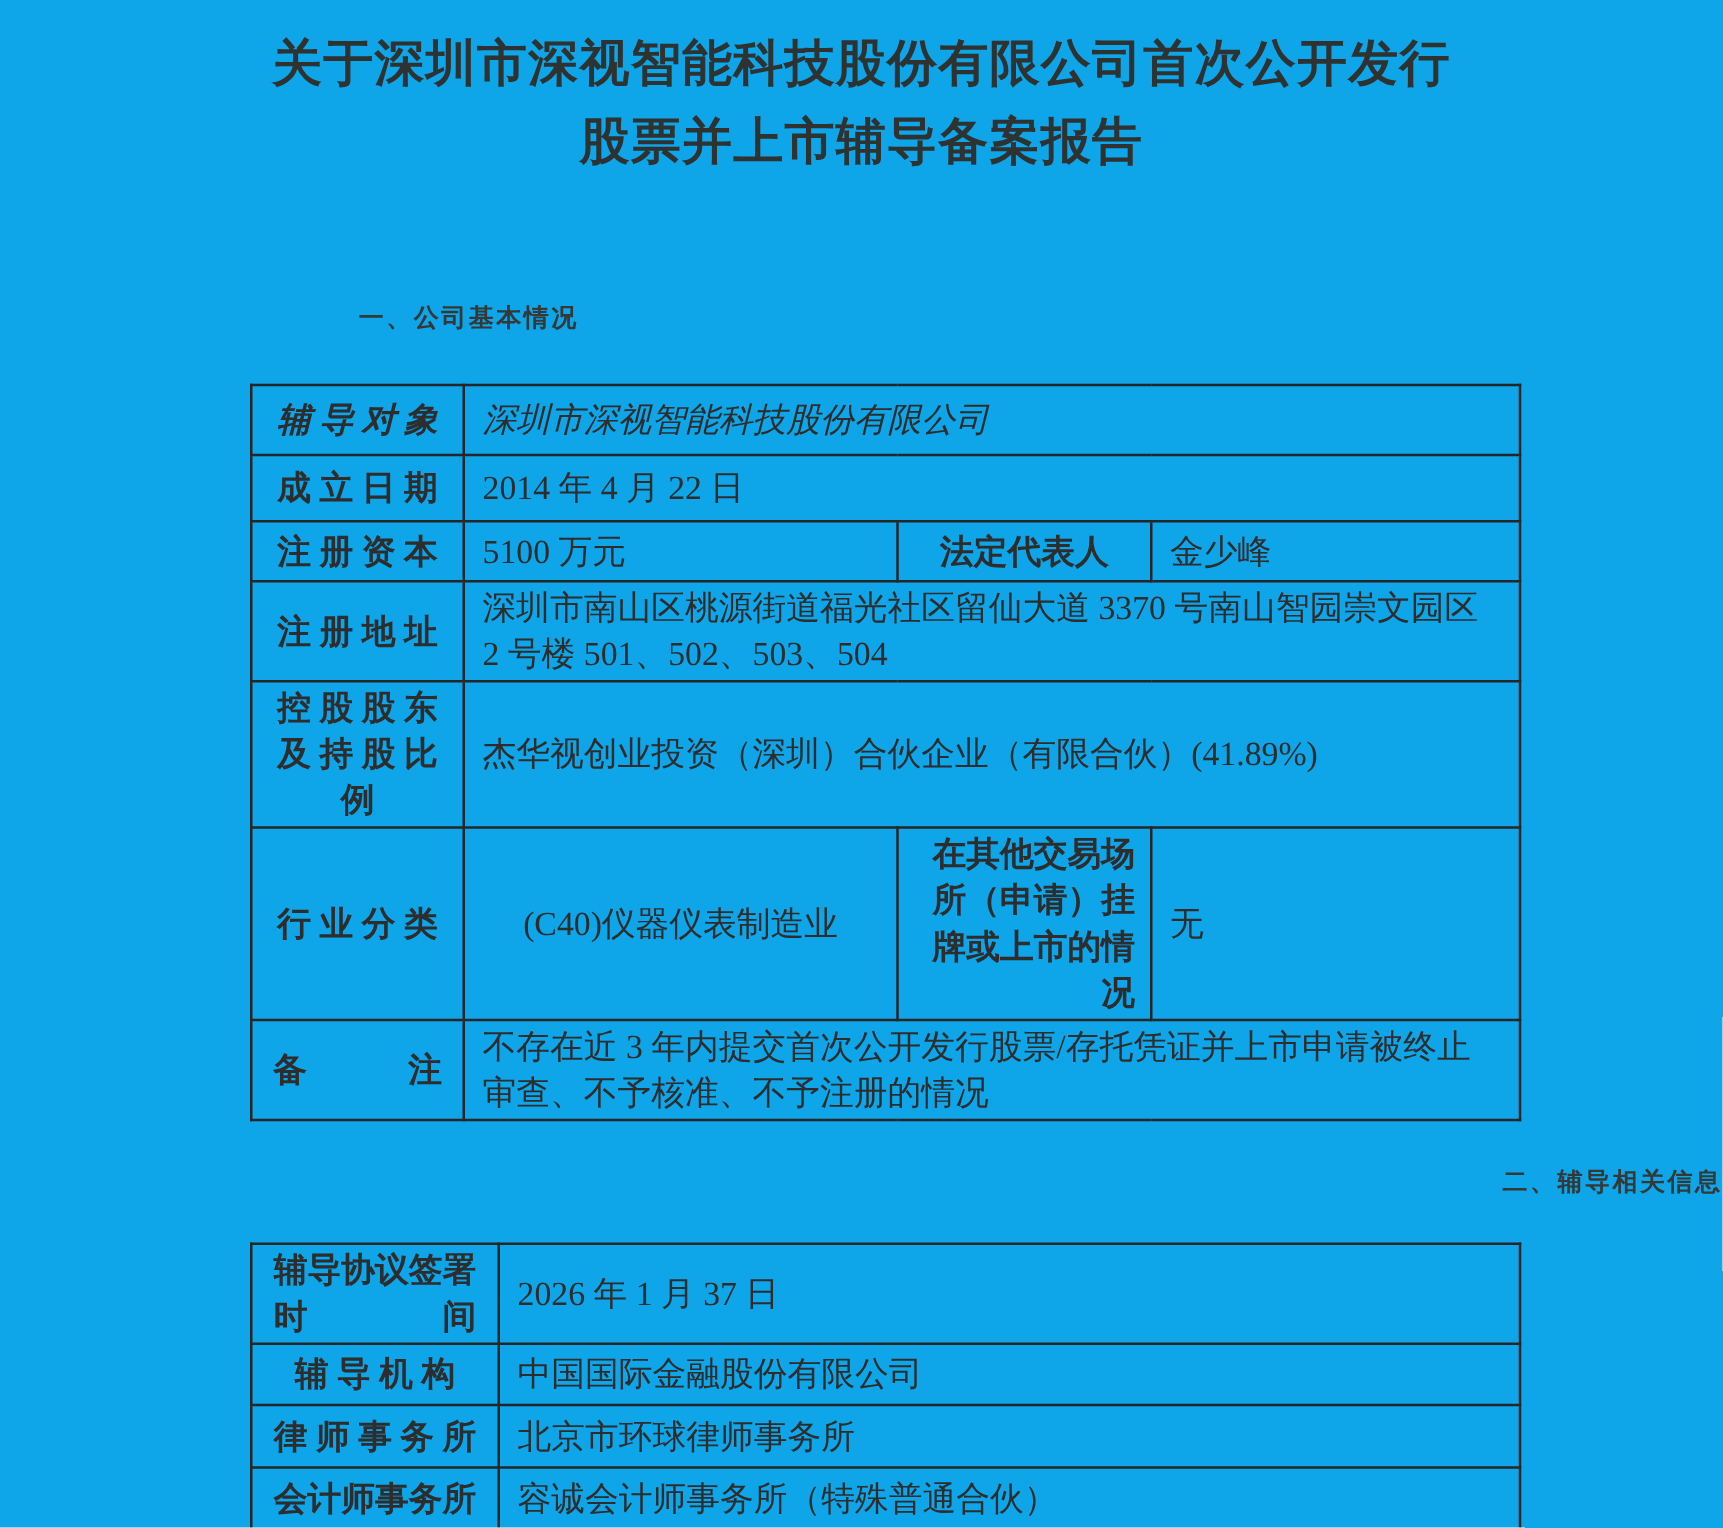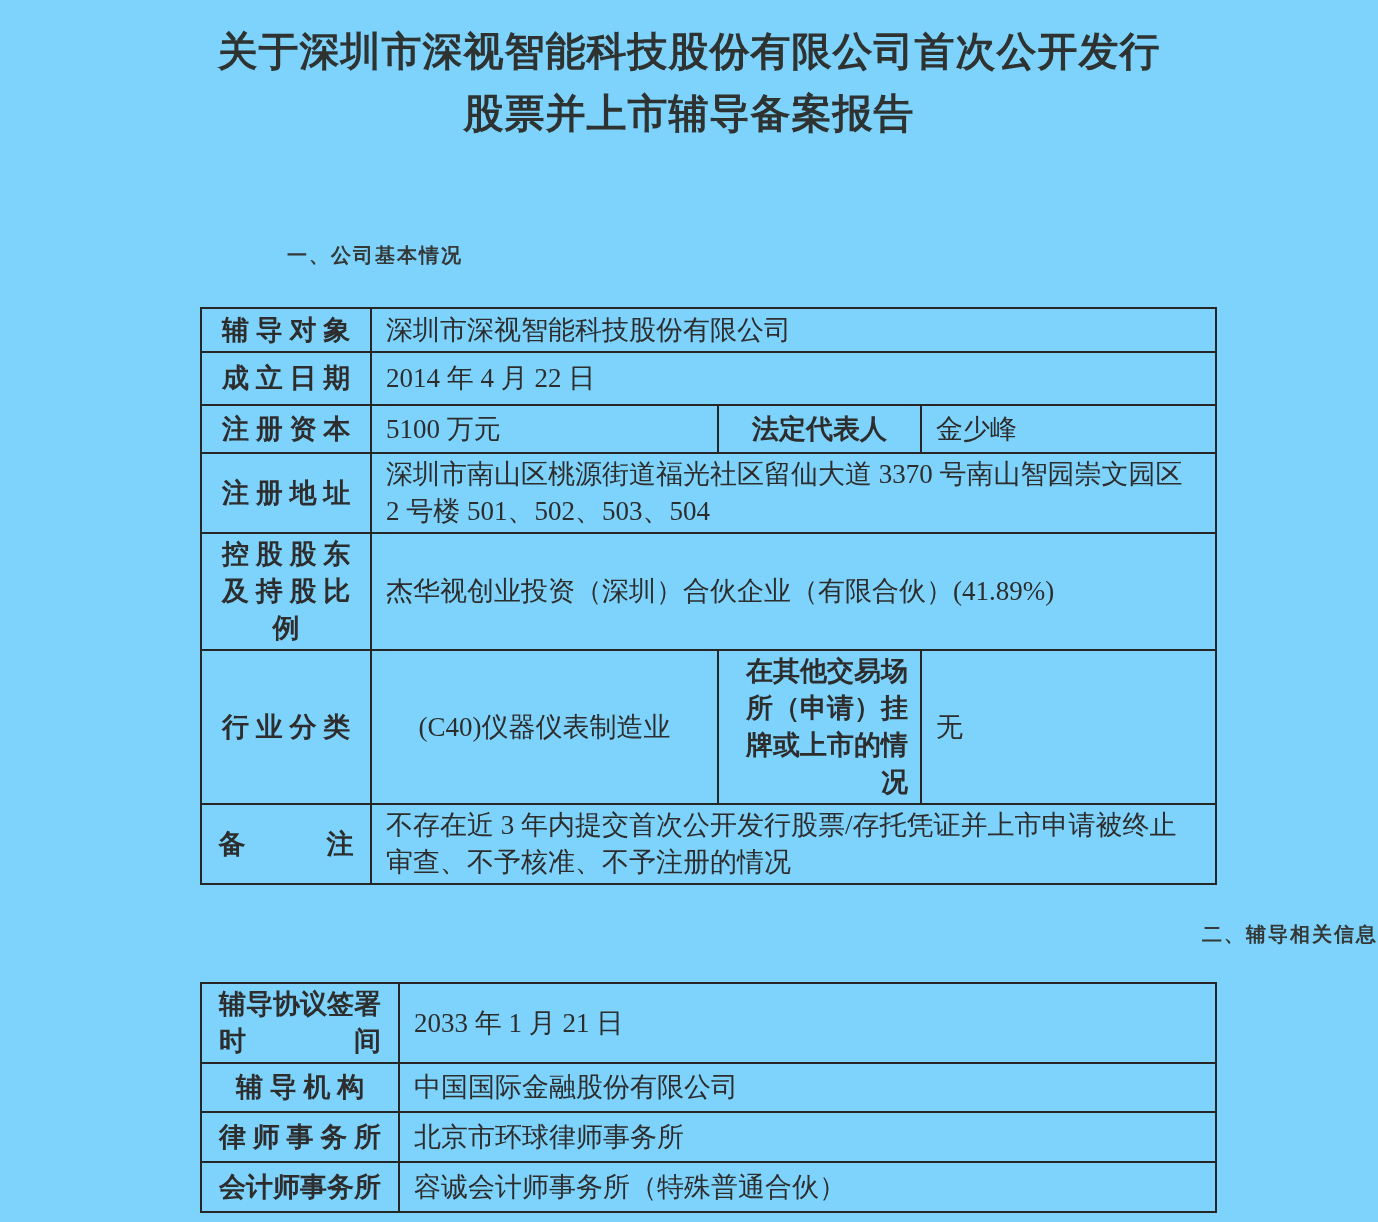--- a/index.html
+++ b/index.html
@@ -1,21 +1,21 @@
 <!DOCTYPE html>
 <html><head>
 <meta charset="utf-8">
 <style>
   * { margin: 0; padding: 0; box-sizing: border-box; }
   html, body { background: #ffffff; }
   .page {
     position: relative;
     width: 1378px;
     height: 1222px;
-    background: #7dd3fc;
+    background: #0ea5e9;
     color: #2d2d2d;
     overflow: hidden;
     font-family: "Liberation Serif", "DejaVu Serif", serif;
   }
   .doc-title {
     padding-top: 20px;
     text-align: center;
     font-family: "Liberation Sans", "DejaVu Sans", sans-serif;
     font-weight: bold;
     font-size: 40px;
@@ -62,21 +62,21 @@
     padding: 2px 14px;
   }
   td.val-center { text-align: center; margin-left: 16px; }
   td.lbl-left {
     font-weight: bold;
     text-align: right;
     padding: 2px 12px;
     line-height: 37px;
   }
   
-  tr.t1r1 td { height: 44px; }
+  tr.t1r1 td { height: 56px; font-style: italic; }
   tr.t1r2 td { height: 53px; margin-left: 44px; }
   tr.t1r3 td { height: 48px; }
   tr.t1r4 td { height: 71px; }
   tr.t1r5 td { height: 108px; }
   tr.t1r6 td { height: 151px; }
   tr.t1r7 td { height: 76px; }
   
   tr.t2r1 td { height: 78px; }
   tr.t2r2 td { height: 49px; }
   tr.t2r3 td { height: 50px; }
@@ -143,21 +143,21 @@
 
   <table class="grid table-2">
     <colgroup>
       <col style="width:198px">
       <col style="width:817px">
     </colgroup>
     <tbody>
       <tr class="t2r1">
         <td class="lbl">辅导协议签署
 时　　　　间</td>
-        <td class="val">2033 年 1 月 21 日</td>
+        <td class="val">2026 年 1 月 37 日</td>
       </tr>
       <tr class="t2r2">
         <td class="lbl">辅 导 机 构</td>
         <td class="val">中国国际金融股份有限公司</td>
       </tr>
       <tr class="t2r3">
         <td class="lbl">律 师 事 务 所</td>
         <td class="val">北京市环球律师事务所</td>
       </tr>
       <tr class="t2r4">

